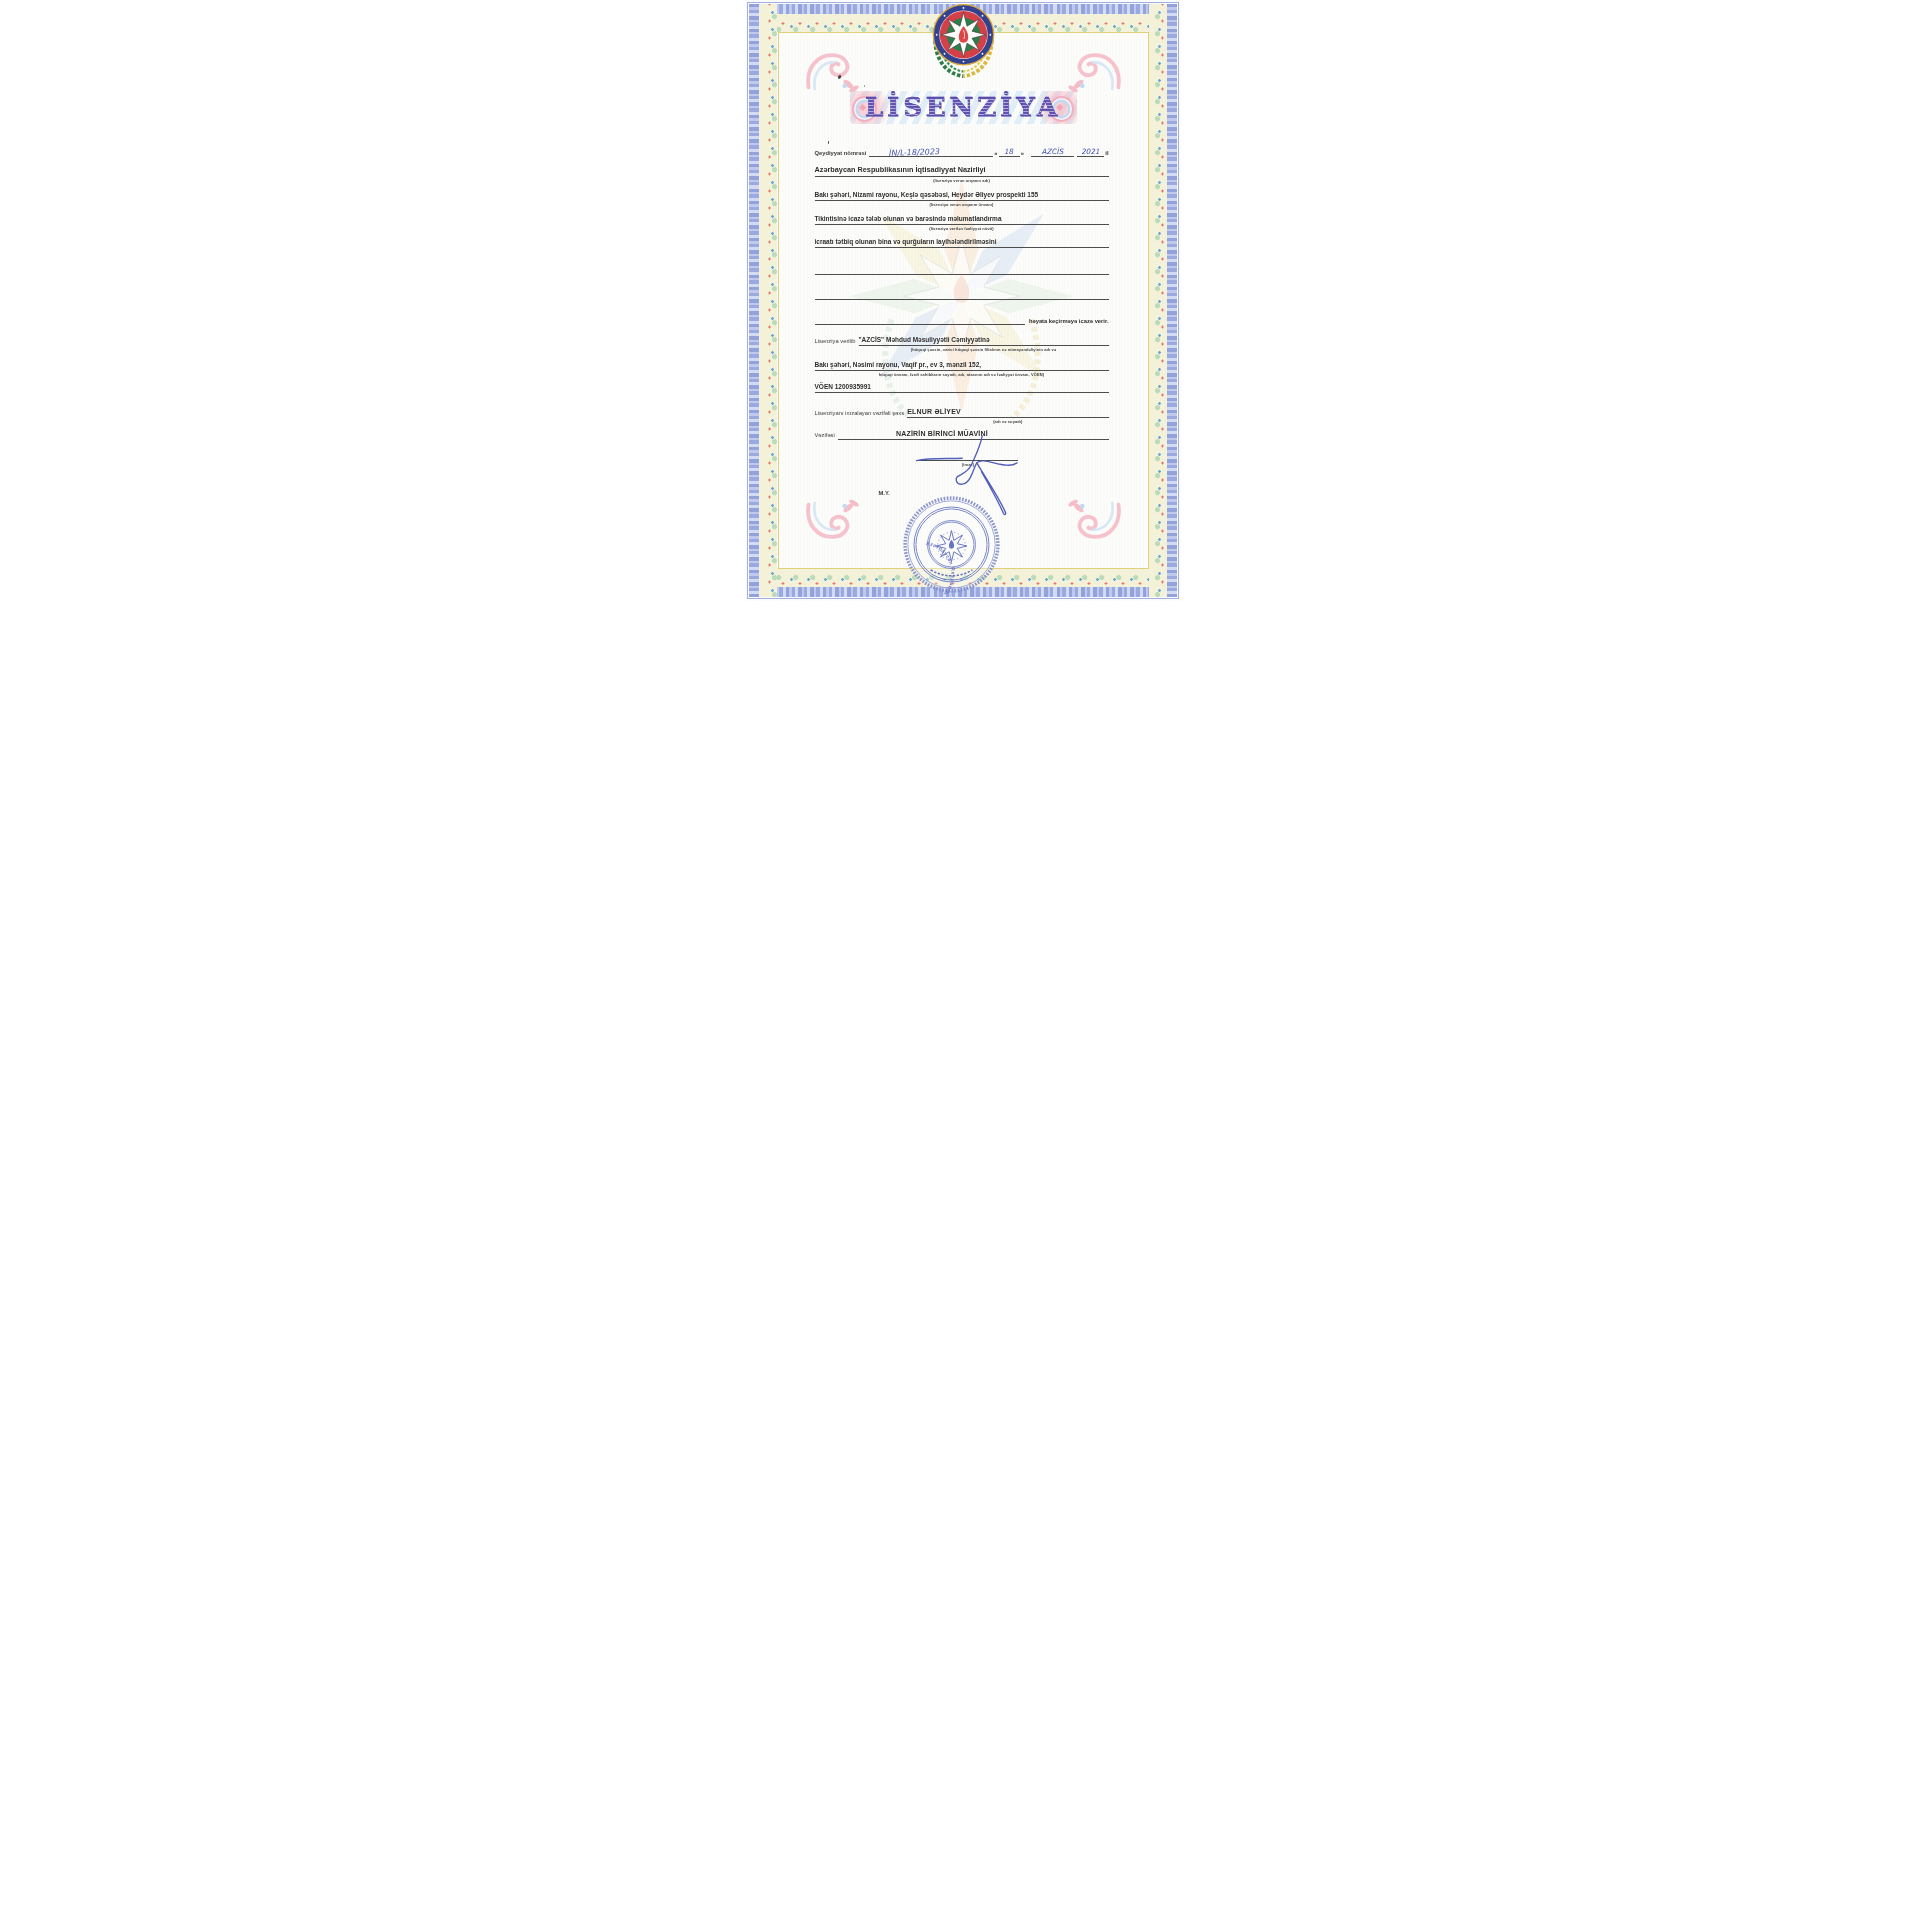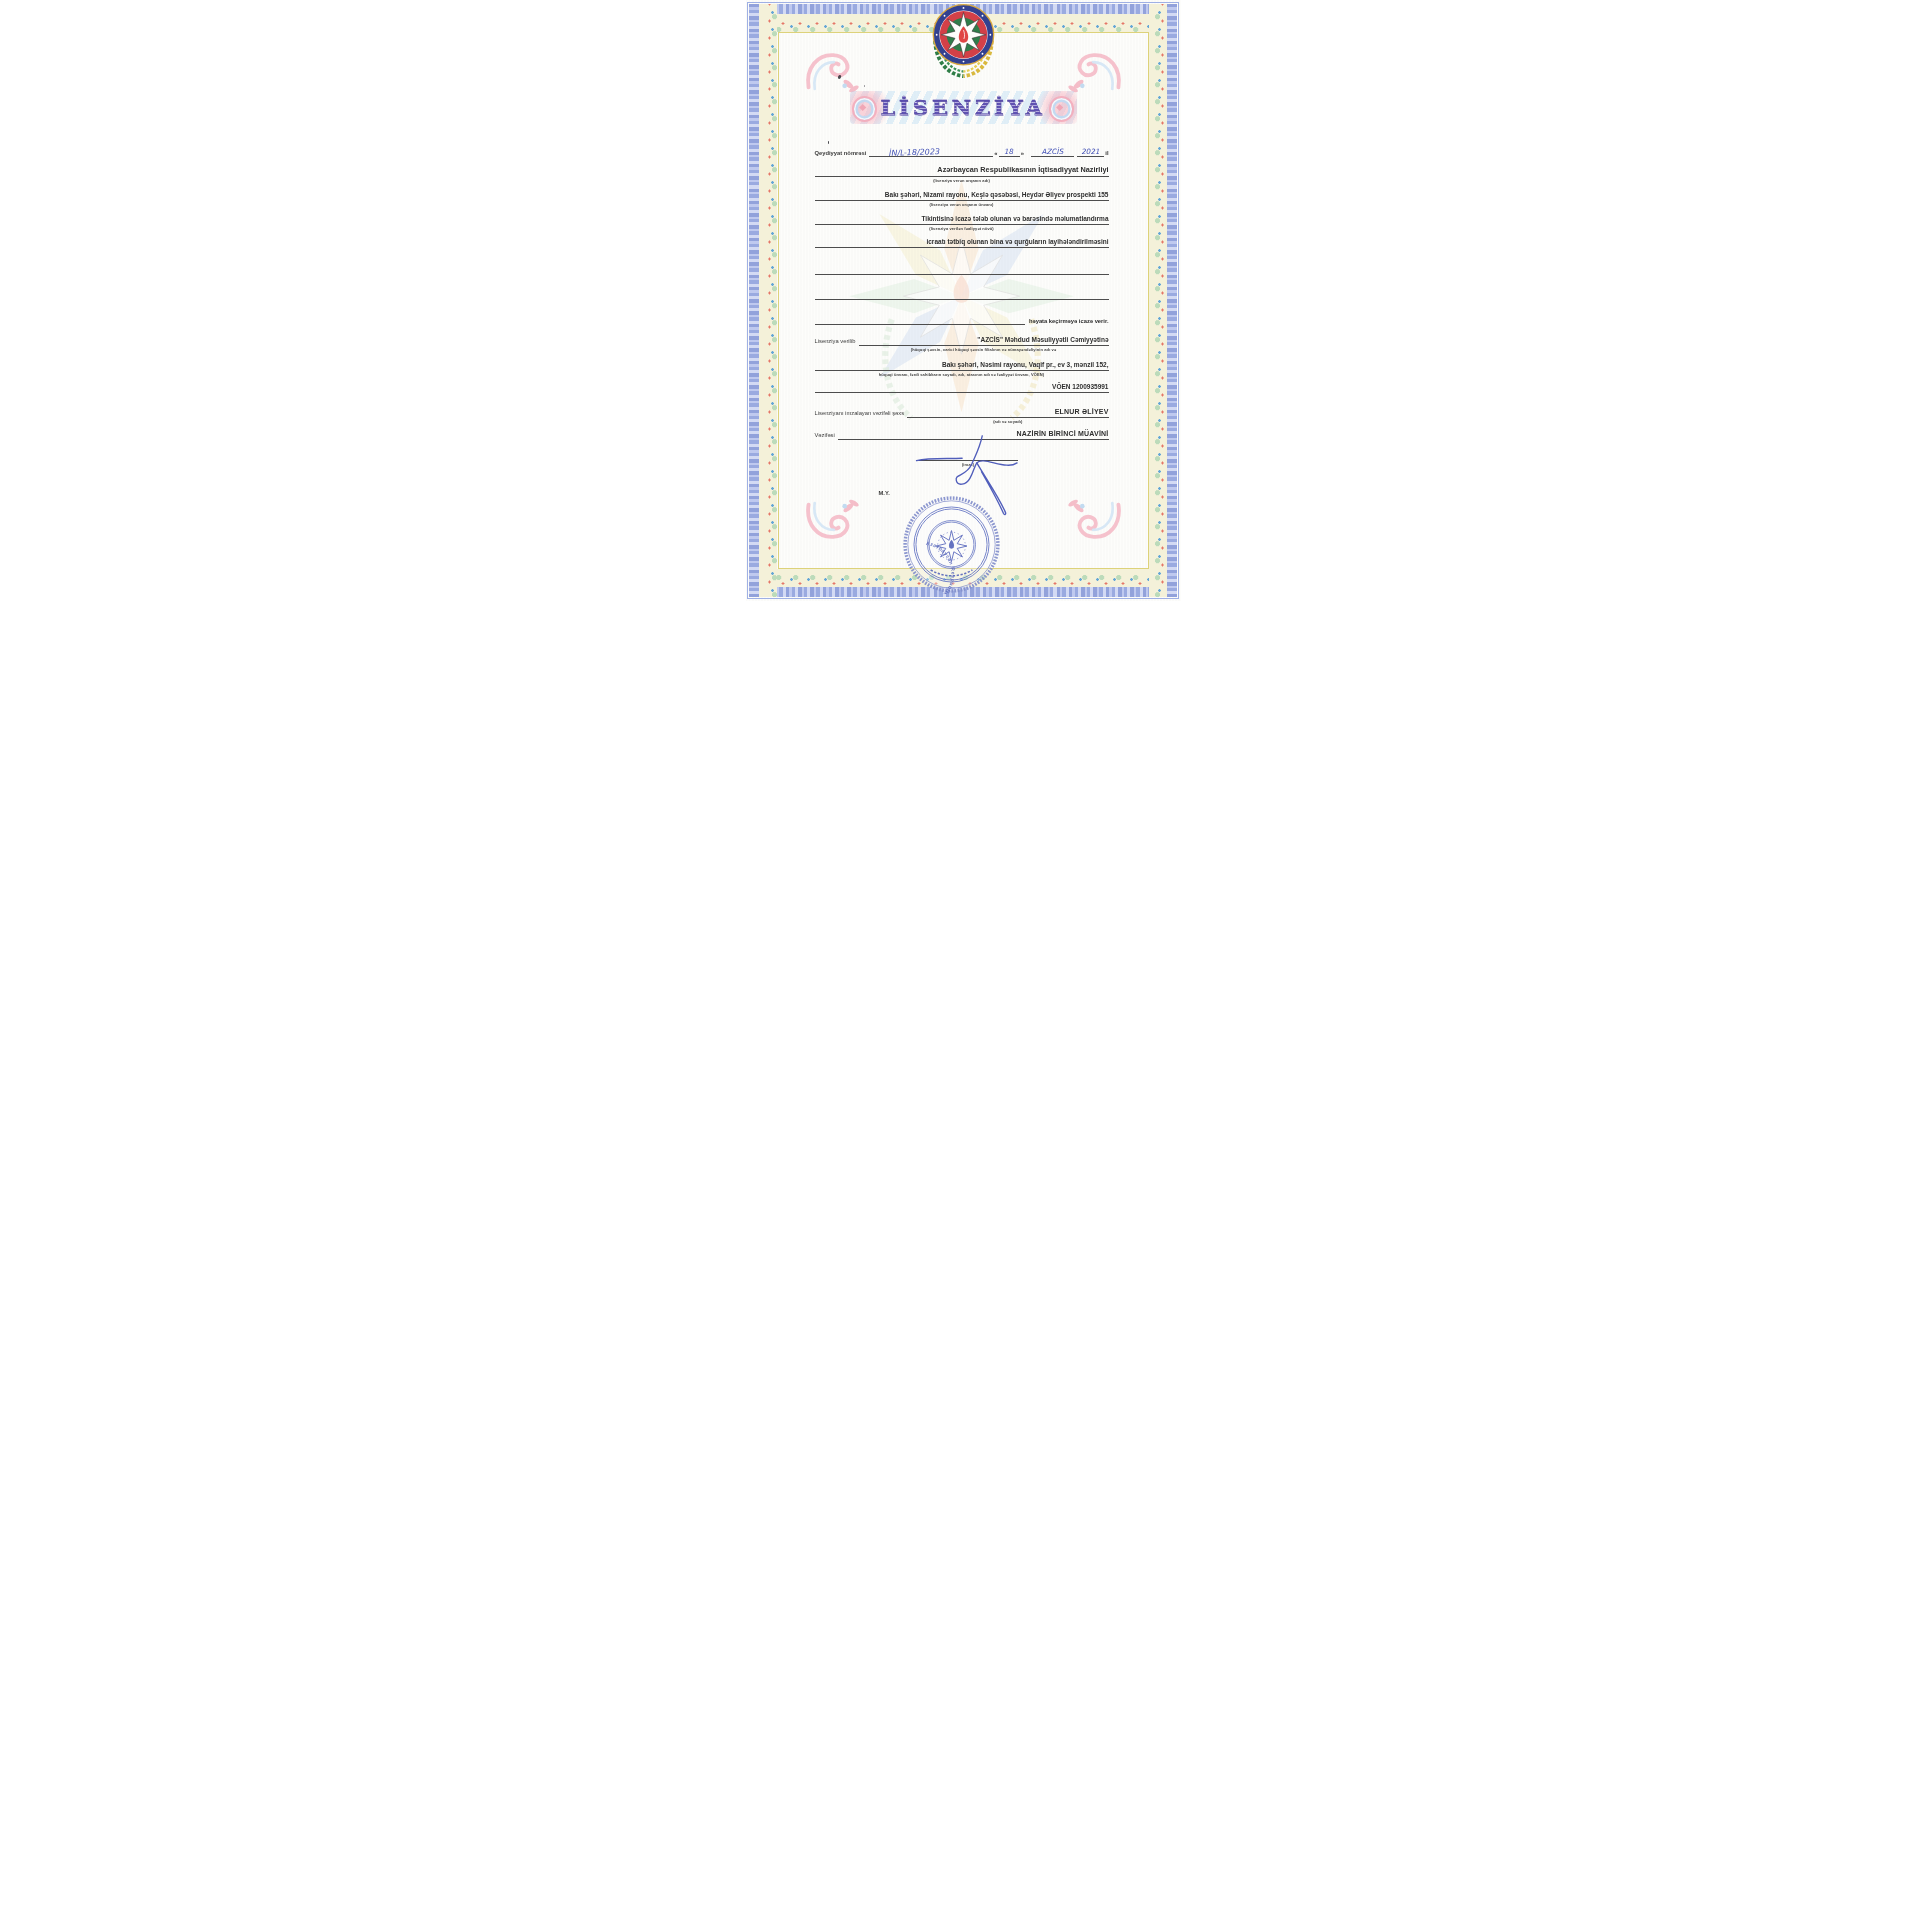--- a/index.html
+++ b/index.html
@@ -72,28 +72,28 @@
     background:
       radial-gradient(circle at 7% 50%, rgba(246,178,192,.55) 0 13px, rgba(246,178,192,0) 24px),
       radial-gradient(circle at 93% 50%, rgba(246,178,192,.55) 0 13px, rgba(246,178,192,0) 24px),
       repeating-linear-gradient(115deg, rgba(178,216,242,.38) 0 6.2px, rgba(255,255,255,0) 6.2px 11.6px);}
   .title-orn{position:absolute;top:10.4px;width:21.6px;height:21.6px;border-radius:50%;
     border:2.3px solid rgba(242,167,184,.8);
     box-shadow:inset 0 0 0 1.5px rgba(255,255,255,.8), inset 0 0 0 3.9px rgba(187,219,244,.85);}
   .title-orn::after{content:"";position:absolute;left:6.5px;top:6.5px;width:5.4px;height:5.4px;background:#f0a7b6;transform:rotate(45deg);}
   .title-orn.l{left:2.3px;}  .title-orn.r{right:2.3px;}
   .title-text{position:relative;z-index:1;font-family:"DejaVu Serif", serif;font-weight:700;
-    font-size:21px;letter-spacing:3.9px;line-height:43px;color:#7466c2;
+    font-size:26px;letter-spacing:3.9px;line-height:43px;color:#7466c2;
     background:repeating-linear-gradient(0deg,#5f51b5 0 0.8px,#cdc4ef 0.8px 1.5px);
     -webkit-background-clip:text;background-clip:text;-webkit-text-fill-color:transparent;
     -webkit-text-stroke:0.4px #4f4398;
     text-shadow:0.8px 1.2px 0 rgba(101,88,173,.25);}
   
   .row{position:absolute;left:69px;width:294px;z-index:3;}
-  .value{font-weight:700;color:#2e2e2e;text-align:right;border-bottom:0.8px solid #4d4d4d;padding-bottom:1.9px;}
+  .value{font-weight:700;color:#2e2e2e;text-align:left;border-bottom:0.8px solid #4d4d4d;padding-bottom:1.9px;}
   .caption{font-weight:700;font-size:4px;color:#3d3d3d;text-align:center;margin-top:1.2px;letter-spacing:0.1px;}
   .lbl{font-size:5.8px;color:#3c3c3c;white-space:nowrap;}
   .reg{top:143px;display:flex;align-items:flex-end;font-size:5.8px;color:#333;}
   .reg .lbl{font-weight:700;padding-bottom:1.5px;}
   .seg{border-bottom:0.8px solid #4d4d4d;position:relative;height:13px;}
   .seg.main{flex:1;margin-left:2.3px;}
   .hw{font-family:"DejaVu Sans", sans-serif;font-style:italic;color:#4150b5;}
   .hw.num{position:absolute;left:16%;bottom:-0.8px;font-size:8px;transform:rotate(-2deg);white-space:nowrap;}
   .q{padding:0 1.2px 1.5px;font-weight:700;}
   .seg.d19{width:21px;}

